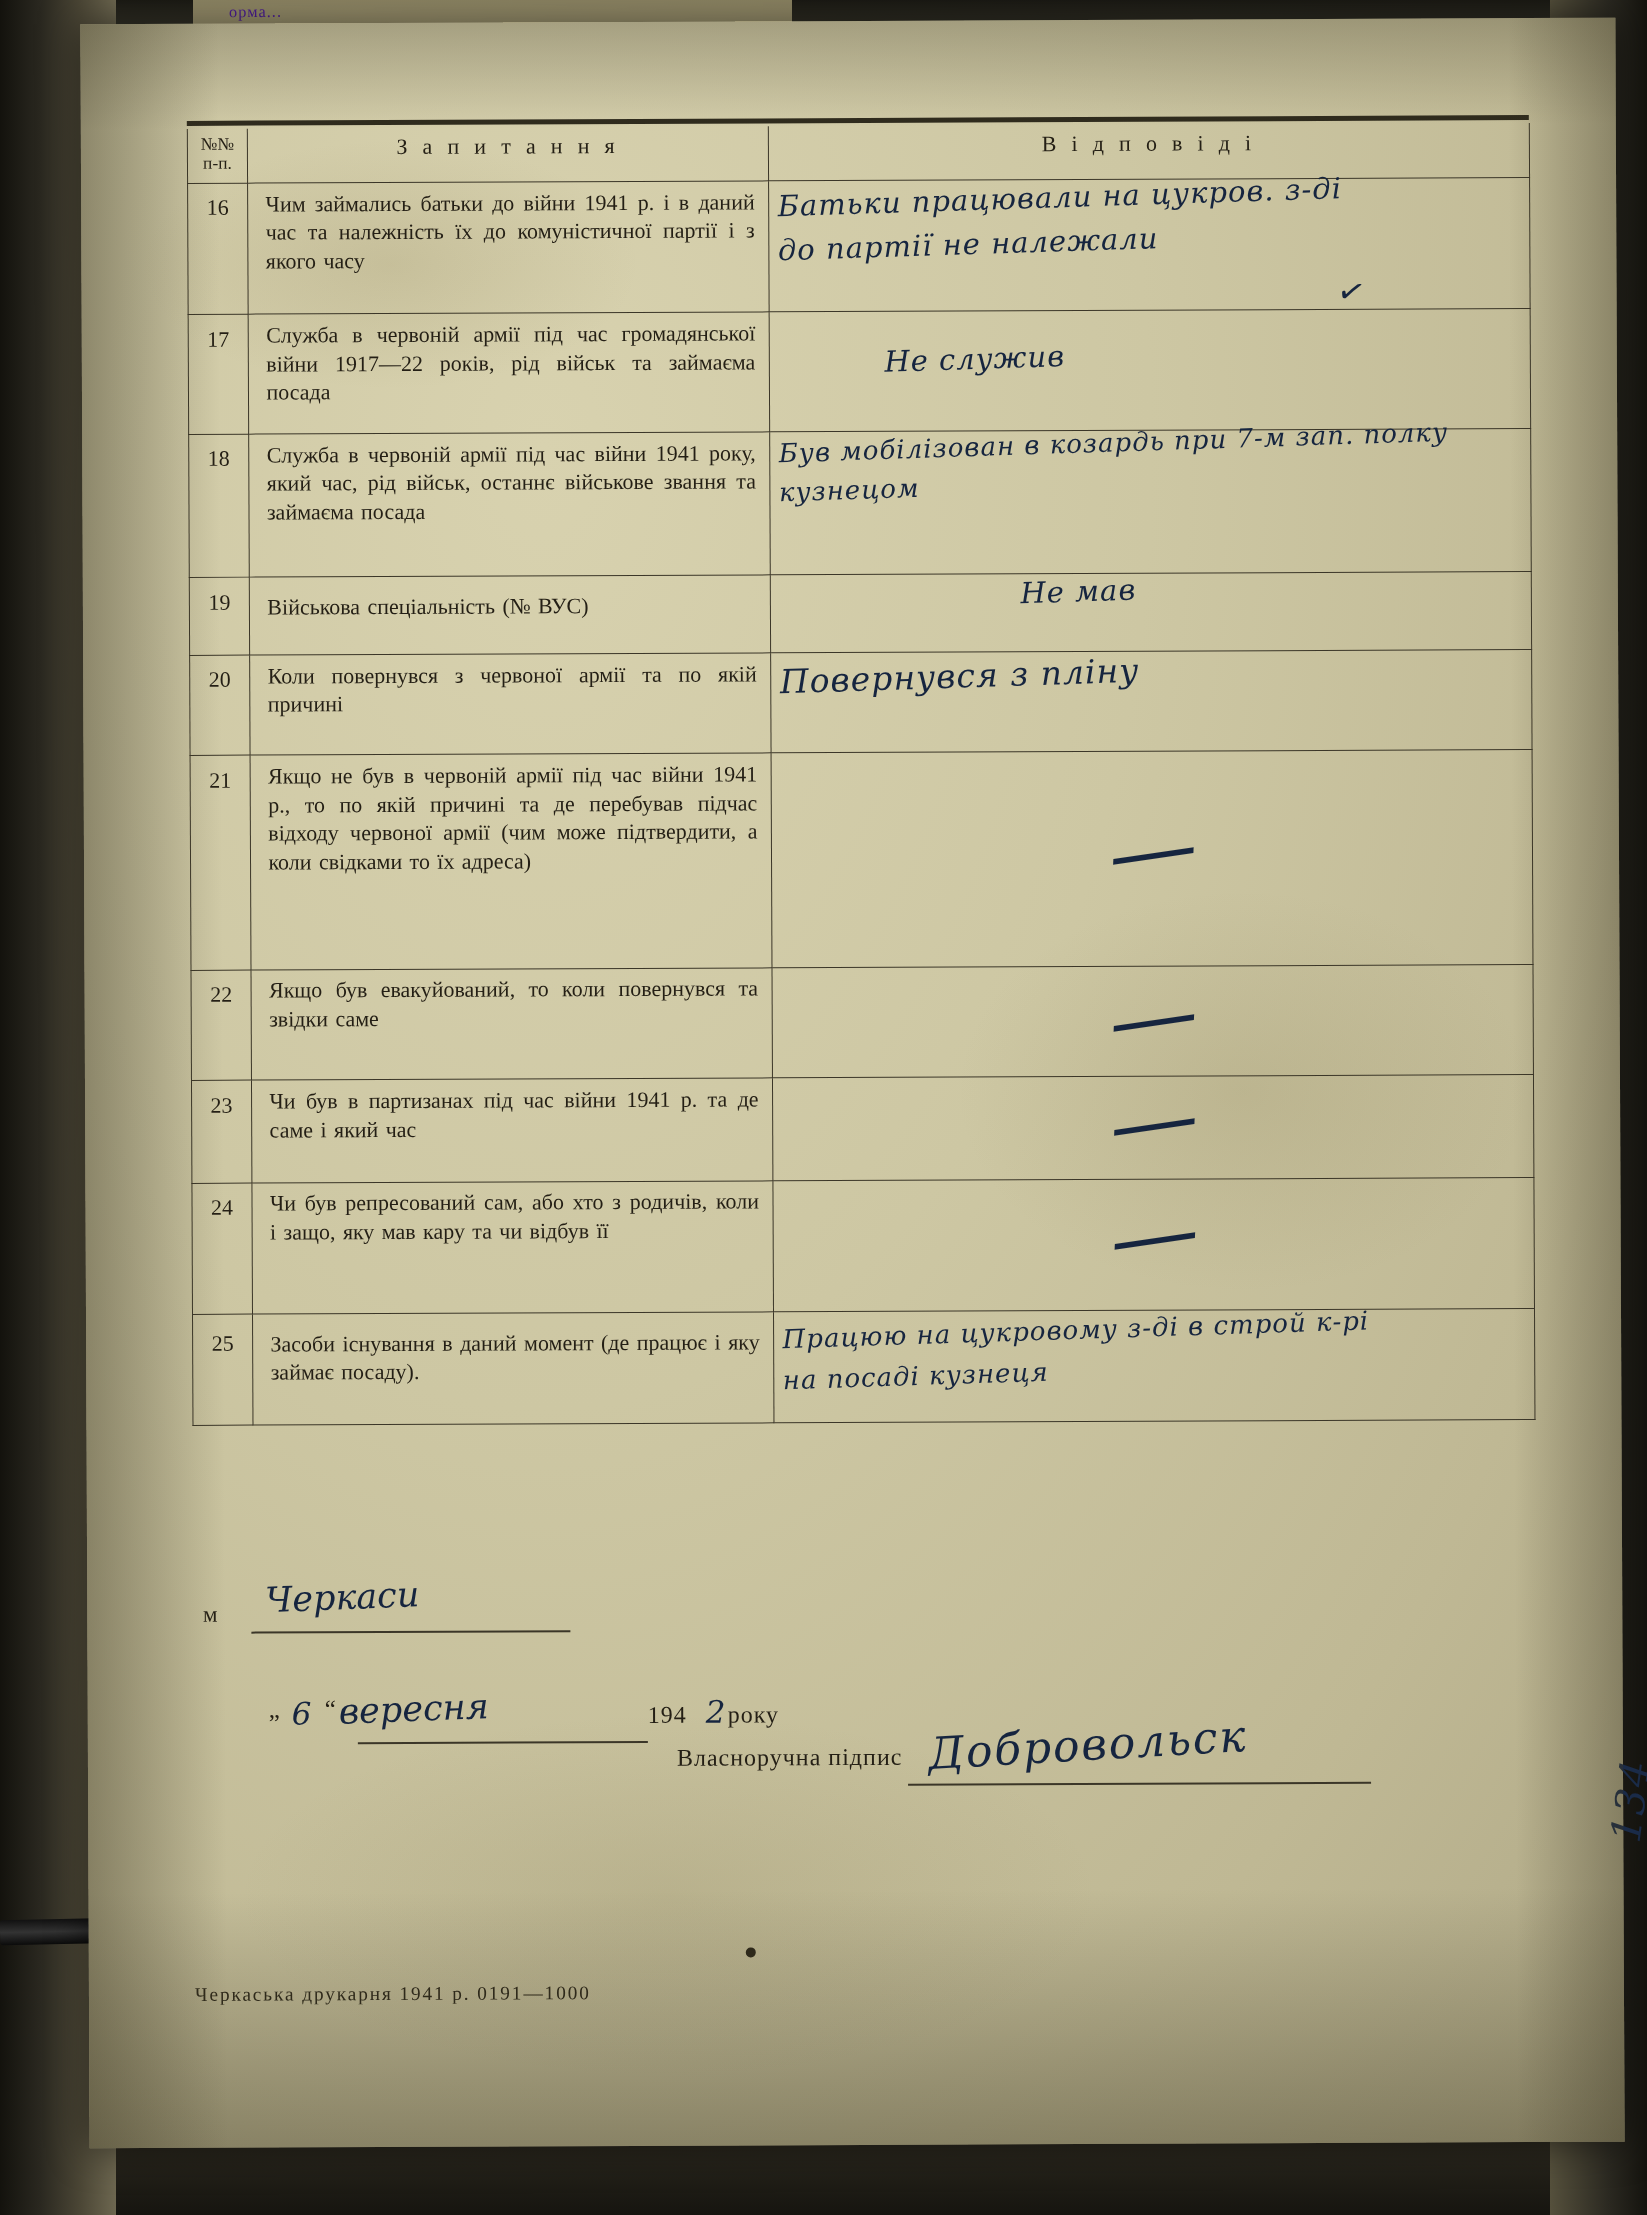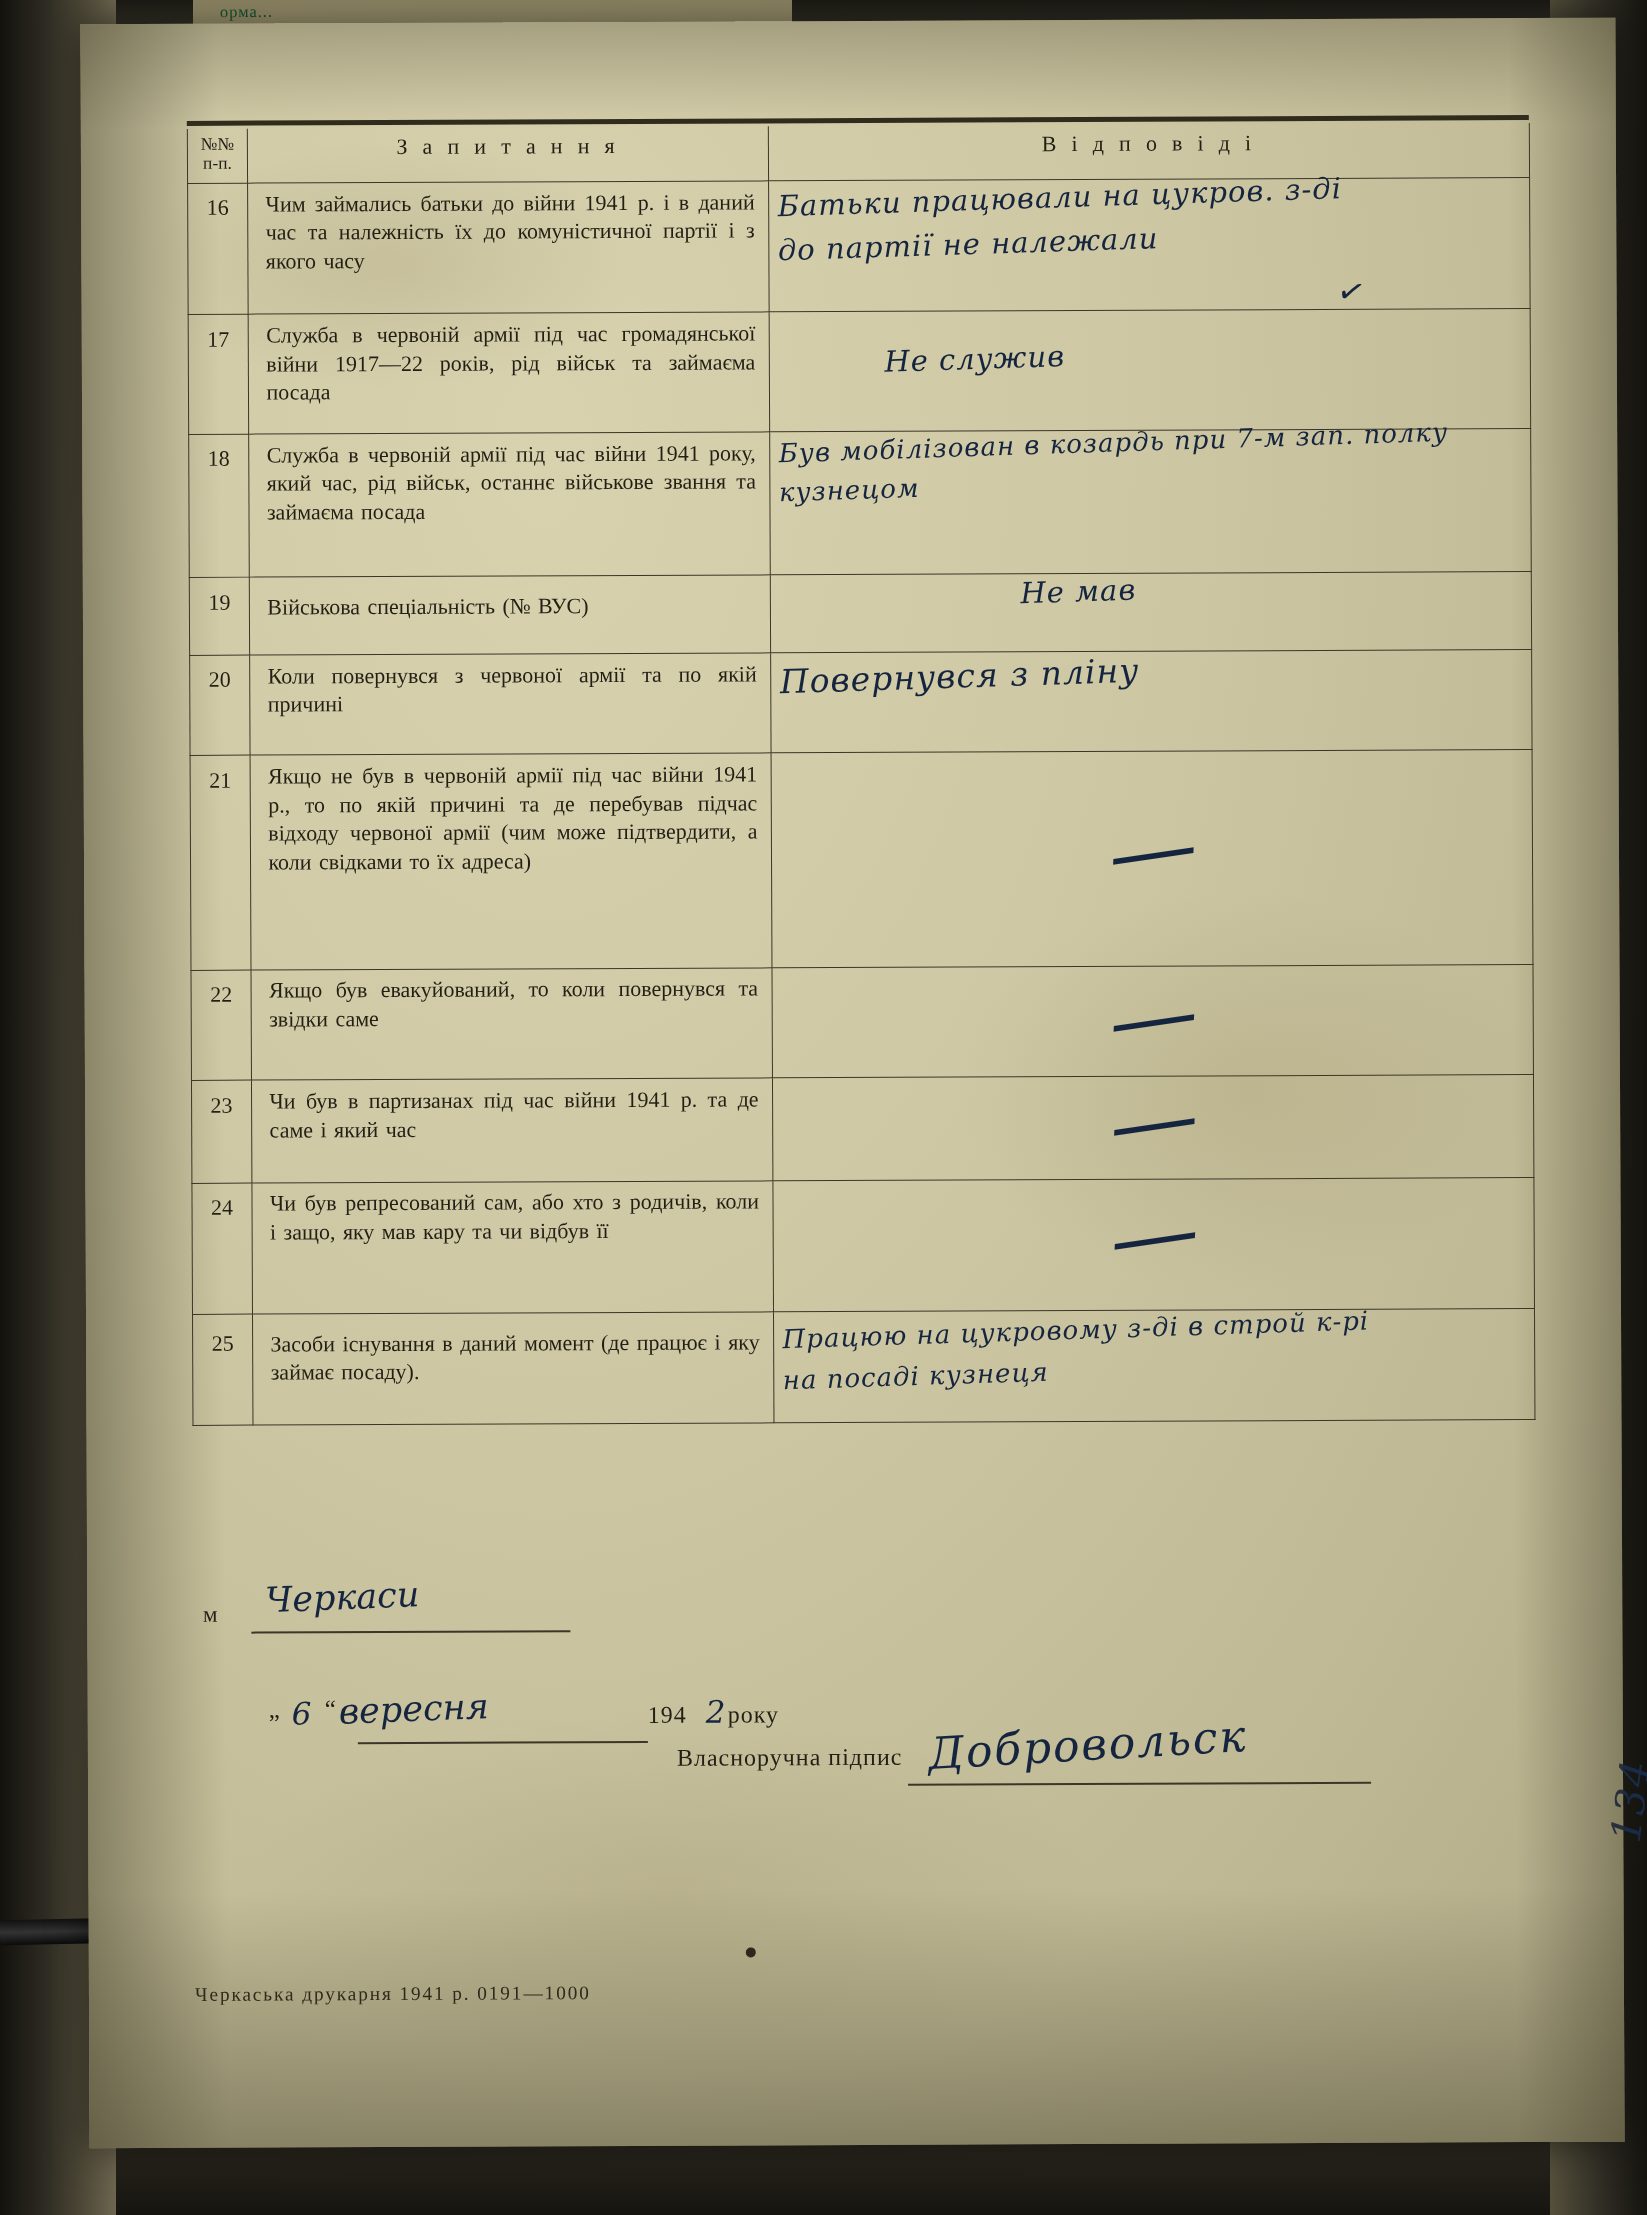--- a/index.html
+++ b/index.html
@@ -42,22 +42,22 @@
     left: 0; bottom: 0; width: 1647px; height: 222px;
     background: linear-gradient(0deg, #15140f 0%, #332f24 45%, #6b6550 100%);
   }
   .scrap-top {
     position: absolute;
     left: 193px; top: 0; width: 599px; height: 35px;
     background: linear-gradient(180deg, #8d8563 0%, #a39a74 100%);
     border-bottom: 1.9px solid #4a4634;
   }
   .scrap-top-text {
-    position: absolute; left: 220px; top: 1.9px;
-    font-size: 16.4px; color: #14532d; letter-spacing: 1px;
+    position: absolute; left: 229px; top: 1.9px;
+    font-size: 16.4px; color: #4c1d95; letter-spacing: 1px;
     transform: rotate(-0.6deg);
   }
   .clip {
     position: absolute;
     left: 0; top: 1917px; width: 309px; height: 25px;
     background: linear-gradient(180deg, #111 0%, #333 50%, #0b0b0b 100%);
     border-radius: 2.9px;
     transform: rotate(-1.2deg);
   }
 

